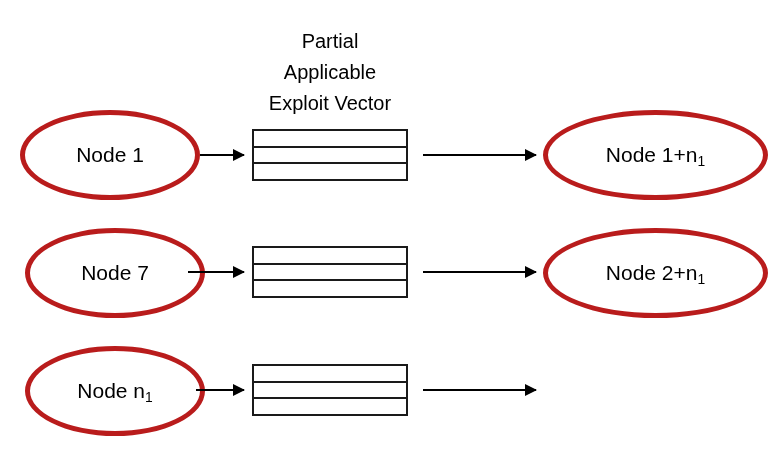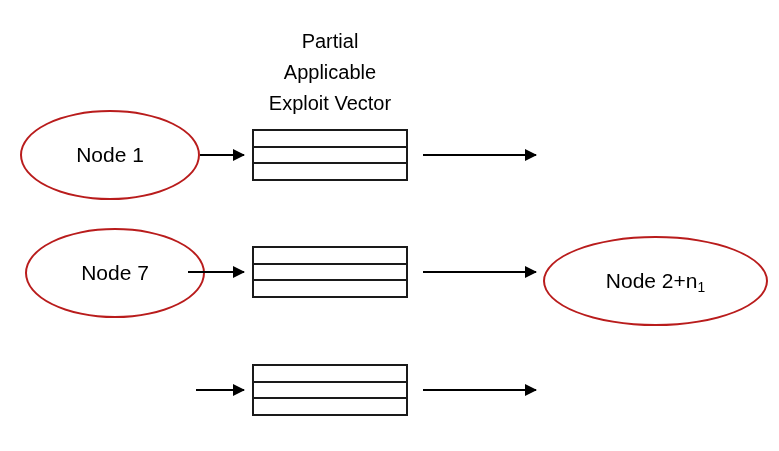--- a/index.html
+++ b/index.html
@@ -24,21 +24,21 @@
     width: 210px;
     text-align: center;
     font-size: 20px;
     line-height: 31px;
     color: #000000;
     white-space: pre-line;
   }
   .node {
     position: absolute;
     box-sizing: border-box;
-    border: 2px solid #b91c1c;
+    border: 5px solid #b91c1c;
     border-radius: 50%;
     background: #ffffff;
     display: flex;
     align-items: center;
     justify-content: center;
     font-size: 21px;
     color: #000000;
   }
   .node-label {
     display: inline-block;
@@ -96,35 +96,41 @@
   <div class="node" style="left:20px; top:110px; width:180px; height:90px;">
     <span class="node-label">Node 1</span>
   </div>
   <div class="arrow" style="left:200px; top:154px; width:44px;"></div>
   <div class="vector-box" style="left:252px; top:129px;">
     <div class="vector-row"></div>
     <div class="vector-row"></div>
     <div class="vector-row"></div>
   </div>
   <div class="arrow" style="left:423px; top:154px; width:113px;"></div>
+  <div class="node" style="left:543px; top:110px; width:225px; height:90px;">
+    <span class="node-label"><span>Node 1+n</span><sub>1</sub></span>
+  </div>
 
   <div class="node" style="left:25px; top:228px; width:180px; height:90px;">
     <span class="node-label">Node 7</span>
   </div>
   <div class="arrow" style="left:188px; top:271px; width:56px;"></div>
   <div class="vector-box" style="left:252px; top:246px;">
     <div class="vector-row"></div>
     <div class="vector-row"></div>
     <div class="vector-row"></div>
   </div>
   <div class="arrow" style="left:423px; top:271px; width:113px;"></div>
-  <div class="node" style="left:543px; top:236px; width:225px; height:90px;text-align:right;">
+  <div class="node" style="left:543px; top:228px; width:225px; height:90px;text-align:right;">
     <span class="node-label"><span>Node 2+n</span><sub>1</sub></span>
   </div>
 
+  <div class="node" style="left:25px; top:346px; width:180px; height:90px;">
+    <span class="node-label"><span>Node n</span><sub>1</sub></span>
+  </div>
   <div class="arrow" style="left:196px; top:389px; width:48px;"></div>
   <div class="vector-box" style="left:252px; top:364px;">
     <div class="vector-row"></div>
     <div class="vector-row"></div>
     <div class="vector-row"></div>
   </div>
   <div class="arrow" style="left:423px; top:389px; width:113px;"></div>
 
 </div>
 

